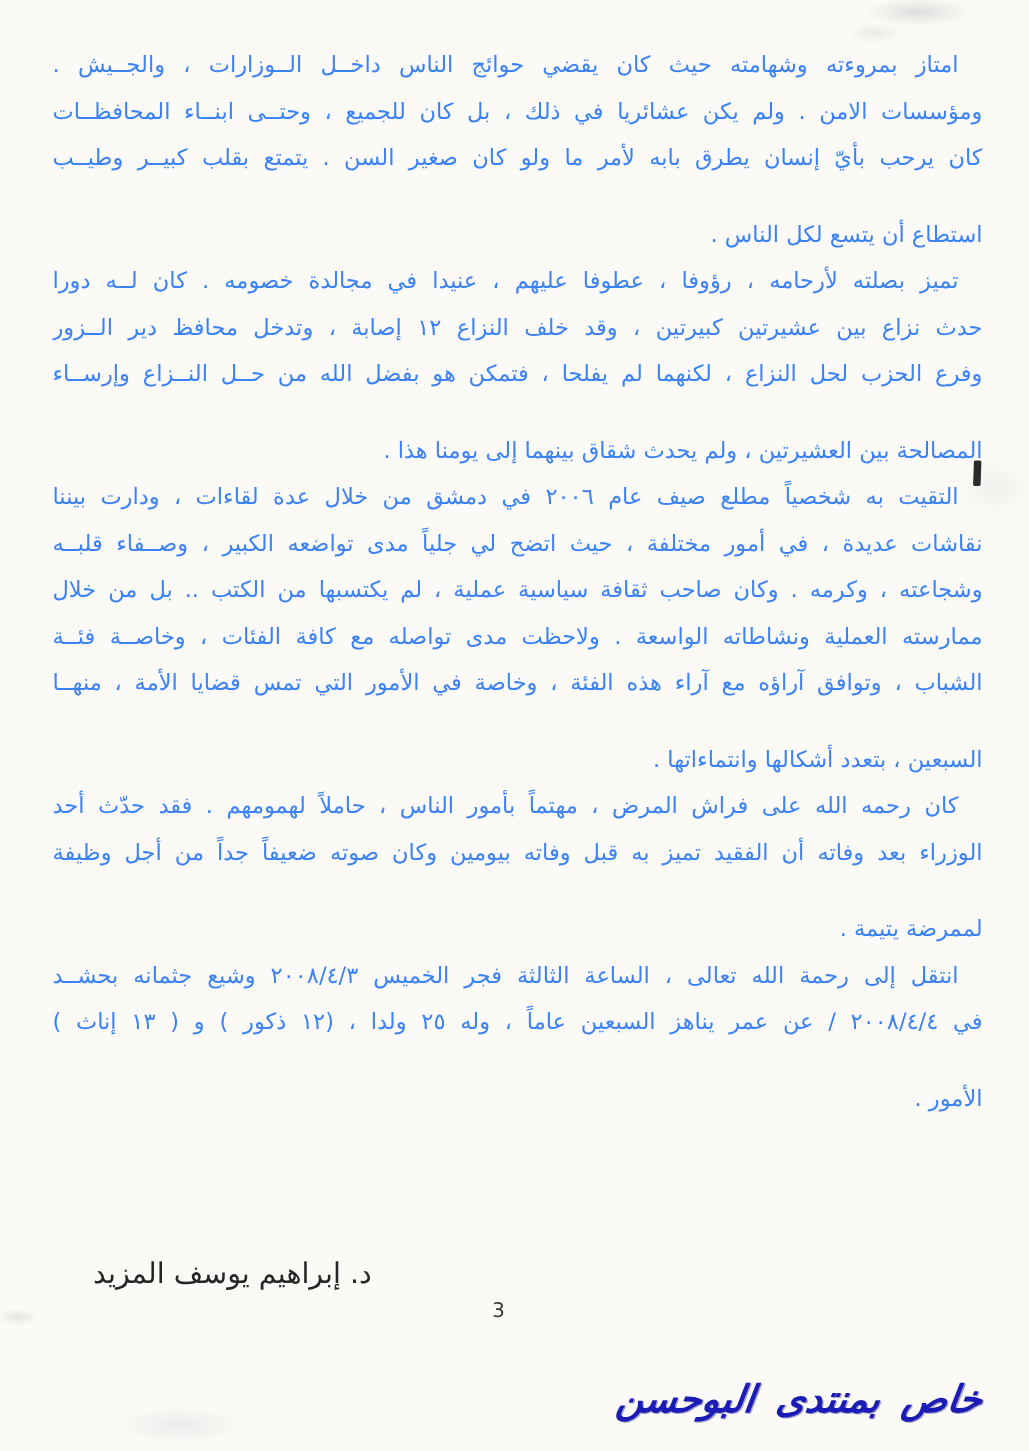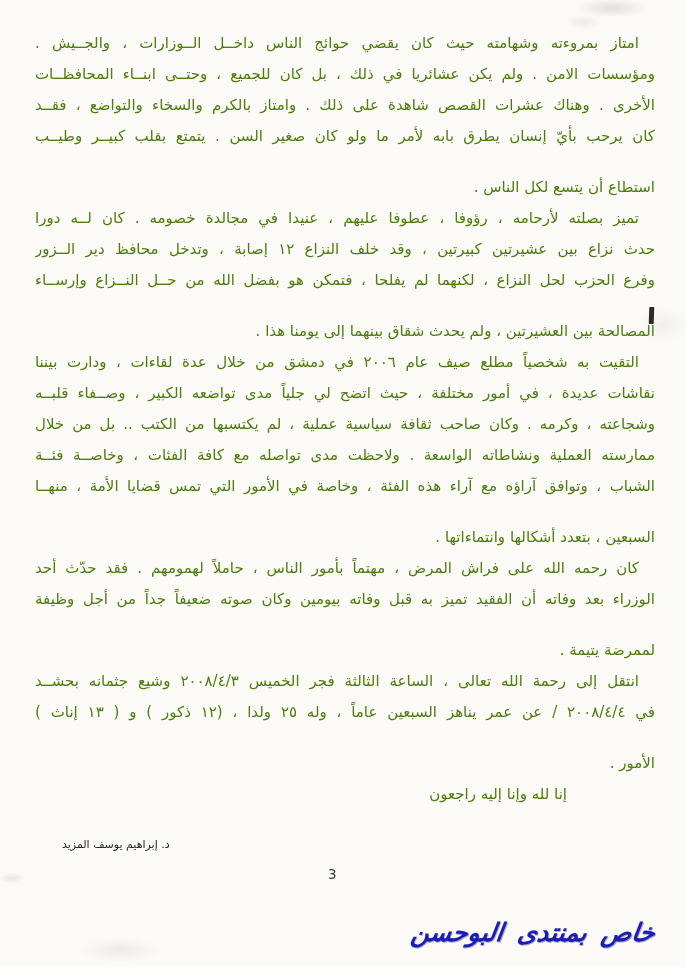--- a/index.html
+++ b/index.html
@@ -38,21 +38,21 @@
   .closing-line {
     height: 31px;
     text-align: right;
     padding-right: 88px;
     overflow: hidden;
   }
   .signature {
     position: absolute;
     top: 838px; left: 62px;
     direction: rtl;
-    font-size: 11px;
+    font-size: 19px;
     color: #262626;
     white-space: nowrap;
   }
   .page-number {
     position: absolute;
     top: 866px; left: 328px;
     font-size: 13.5px;
     color: #3a3a3a;
   }
   .ink-artifact {
@@ -77,45 +77,43 @@
     transform: skewX(-8deg);
     text-shadow: 1px 1px 0 rgba(60,60,140,.45);
     white-space: nowrap;
   }
 </style>
 </head>
 <body>
 
 <div class="page">
 
-  <div class="content" style="color: #4d7c0f;">
+  <div class="content" style="color: #3b82f6;">
     <div>
         <div class="line first" dir="rtl">امتاز بمروءته وشهامته حيث كان يقضي حوائج الناس داخــل الــوزارات ، والجــيش .</div>
         <div class="line" dir="rtl">ومؤسسات الامن . ولم يكن عشائريا في ذلك ، بل كان للجميع ، وحتــى ابنــاء المحافظــات</div>
-        <div class="line" dir="rtl">الأخرى . وهناك عشرات القصص شاهدة على ذلك . وامتاز بالكرم والسخاء والتواضع ، فقــد</div>
         <div class="line" dir="rtl">كان يرحب بأيّ إنسان يطرق بابه لأمر ما ولو كان صغير السن . يتمتع بقلب كبيــر وطيــب</div>
         <div class="line last" dir="rtl">استطاع أن يتسع لكل الناس .</div>
         <div class="line first" dir="rtl">تميز بصلته لأرحامه ، رؤوفا ، عطوفا عليهم ، عنيدا في مجالدة خصومه . كان لــه دورا</div>
         <div class="line" dir="rtl">حدث نزاع بين عشيرتين كبيرتين ، وقد خلف النزاع ١٢ إصابة ، وتدخل محافظ دير الــزور</div>
         <div class="line" dir="rtl">وفرع الحزب لحل النزاع ، لكنهما لم يفلحا ، فتمكن هو بفضل الله من حــل النــزاع وإرســاء</div>
         <div class="line last" dir="rtl">المصالحة بين العشيرتين ، ولم يحدث شقاق بينهما إلى يومنا هذا .</div>
         <div class="line first" dir="rtl">التقيت به شخصياً مطلع صيف عام ٢٠٠٦ في دمشق من خلال عدة لقاءات ، ودارت بيننا</div>
         <div class="line" dir="rtl">نقاشات عديدة ، في أمور مختلفة ، حيث اتضح لي جلياً مدى تواضعه الكبير ، وصــفاء قلبــه</div>
         <div class="line" dir="rtl">وشجاعته ، وكرمه . وكان صاحب ثقافة سياسية عملية ، لم يكتسبها من الكتب .. بل من خلال</div>
         <div class="line" dir="rtl">ممارسته العملية ونشاطاته الواسعة . ولاحظت مدى تواصله مع كافة الفئات ، وخاصــة فئــة</div>
         <div class="line" dir="rtl">الشباب ، وتوافق آراؤه مع آراء هذه الفئة ، وخاصة في الأمور التي تمس قضايا الأمة ، منهــا</div>
         <div class="line last" dir="rtl">السبعين ، بتعدد أشكالها وانتماءاتها .</div>
         <div class="line first" dir="rtl">كان رحمه الله على فراش المرض ، مهتماً بأمور الناس ، حاملاً لهمومهم . فقد حدّث أحد</div>
         <div class="line" dir="rtl">الوزراء بعد وفاته أن الفقيد تميز به قبل وفاته بيومين وكان صوته ضعيفاً جداً من أجل وظيفة</div>
         <div class="line last" dir="rtl">لممرضة يتيمة .</div>
         <div class="line first" dir="rtl">انتقل إلى رحمة الله تعالى ، الساعة الثالثة فجر الخميس ٢٠٠٨/٤/٣ وشيع جثمانه بحشــد</div>
         <div class="line" dir="rtl">في ٢٠٠٨/٤/٤ / عن عمر يناهز السبعين عاماً ، وله ٢٥ ولدا ، (١٢ ذكور ) و ( ١٣ إناث )</div>
         <div class="line last" dir="rtl">الأمور .</div>
       </div>
-    <div class="closing-line">إنا لله وإنا إليه راجعون</div>
   </div>
 
   <div class="ink-artifact"></div>
 
   <div class="signature">د. إبراهيم يوسف المزيد</div>
 
   <div class="page-number">3</div>
 
   <div class="watermark" style="color: rgb(27, 27, 181);">خاص بمنتدى البوحسن</div>
 

